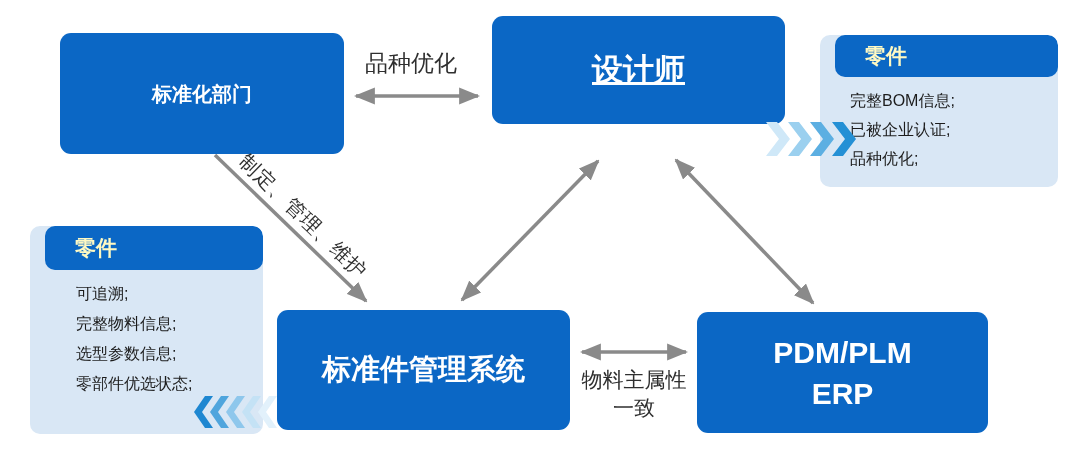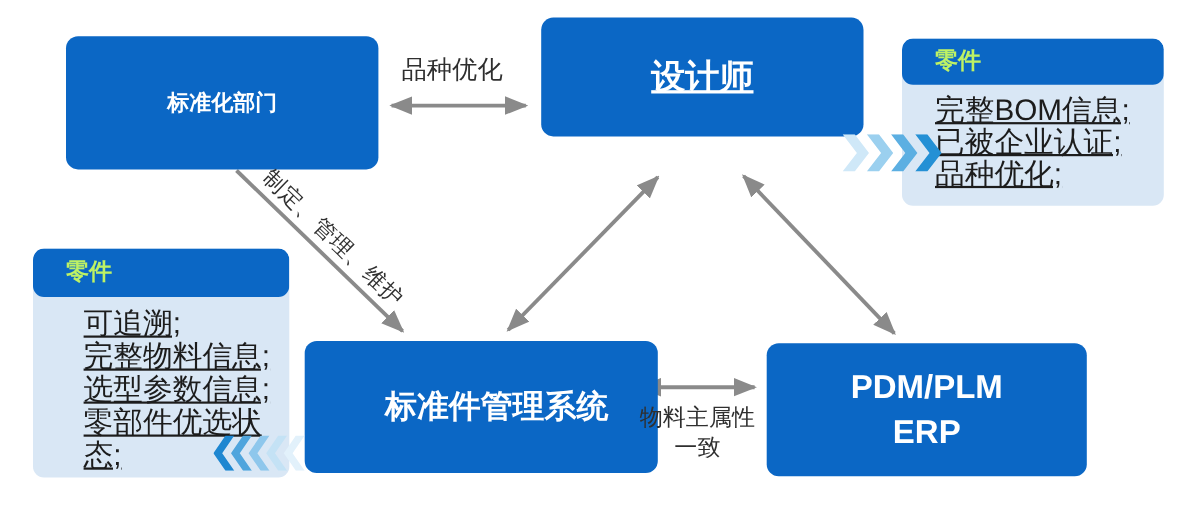--- a/index.html
+++ b/index.html
@@ -17,42 +17,42 @@
   .overlay{position:absolute;left:0;top:0;width:1080px;height:467px;pointer-events:none;}
   .edge{stroke:var(--arrow-gray);stroke-width:3.5;fill:none;}
   .arrowhead{fill:var(--arrow-gray);}
   .node{
     position:absolute;background:var(--box-blue);border-radius:11px;
     color:var(--box-text);font-weight:bold;display:flex;flex-direction:column;
     align-items:center;justify-content:center;text-align:center;
   }
   .node-dept{left:60px;top:33px;width:284px;height:121px;font-size:20px;line-height:42px;}
   .node-designer{left:492px;top:16px;width:293px;height:108px;font-size:31px;text-decoration:underline;}
-  .node-sms{left:277px;top:310px;width:293px;height:120px;font-size:29px;padding-left:28px;}
+  .node-sms{left:277px;top:310px;width:293px;height:120px;font-size:29px;}
   .node-erp{left:697px;top:312px;width:291px;height:121px;font-size:30px;line-height:41px;}
   .edge-label{
     position:absolute;color:var(--label-text);font-size:23px;text-align:center;
   }
   .label-dept-designer{left:338px;top:48px;width:146px;}
   .label-sms-erp{left:572px;top:366px;width:124px;font-size:21px;line-height:28px;}
   .label-dept-sms{
     left:217px;top:203px;width:172px;font-size:20px;
     transform:rotate(44deg);transform-origin:center center;letter-spacing:1px;
   }
   .callout{
     position:absolute;background:var(--callout-body);border-radius:10px;overflow:hidden;
   }
   .callout-right{left:820px;top:35px;width:238px;height:152px;}
   .callout-left{left:30px;top:226px;width:233px;height:208px;}
   .callout-header{
-    background:var(--callout-header);color:#bef264;font-weight:bold;font-size:21px;
-    height:42px;line-height:42px;padding-left:30px;border-radius:10px;
+    background:var(--callout-header);color:#fef9c3;font-weight:bold;font-size:21px;
+    height:42px;line-height:42px;padding-left:30px;border-radius:10px;margin-left:15px;
   }
   .callout-left .callout-header{height:44px;line-height:44px;}
-  .callout-items{padding:9px 8px 0 30px;color:var(--item-text);font-size:27px;text-decoration:underline;}
+  .callout-items{padding:9px 8px 0 30px;color:var(--item-text);font-size:16px;}
   .callout-right .callout-items{line-height:29px;}
   .callout-left .callout-items{line-height:30px;margin-left:16px;}
   .chevrons{position:absolute;}
   .chevrons-right{left:766px;top:122px;}
   .chevrons-left{left:194px;top:396px;}
 </style>
 </head>
 <body>
 
 <div class="canvas">

